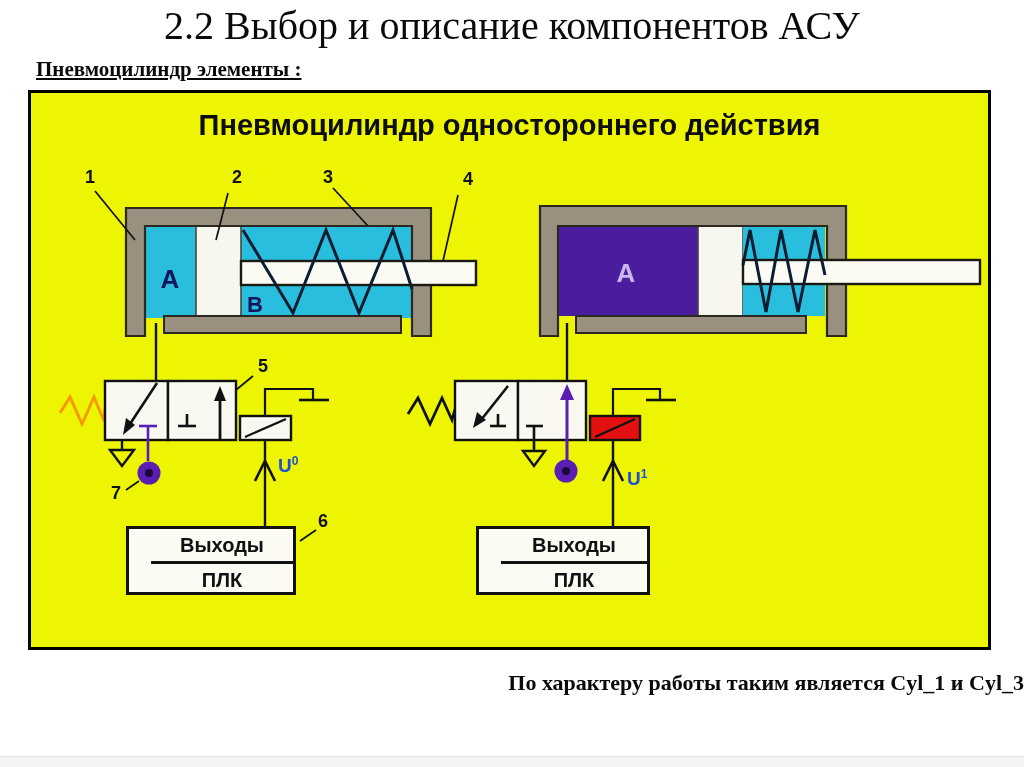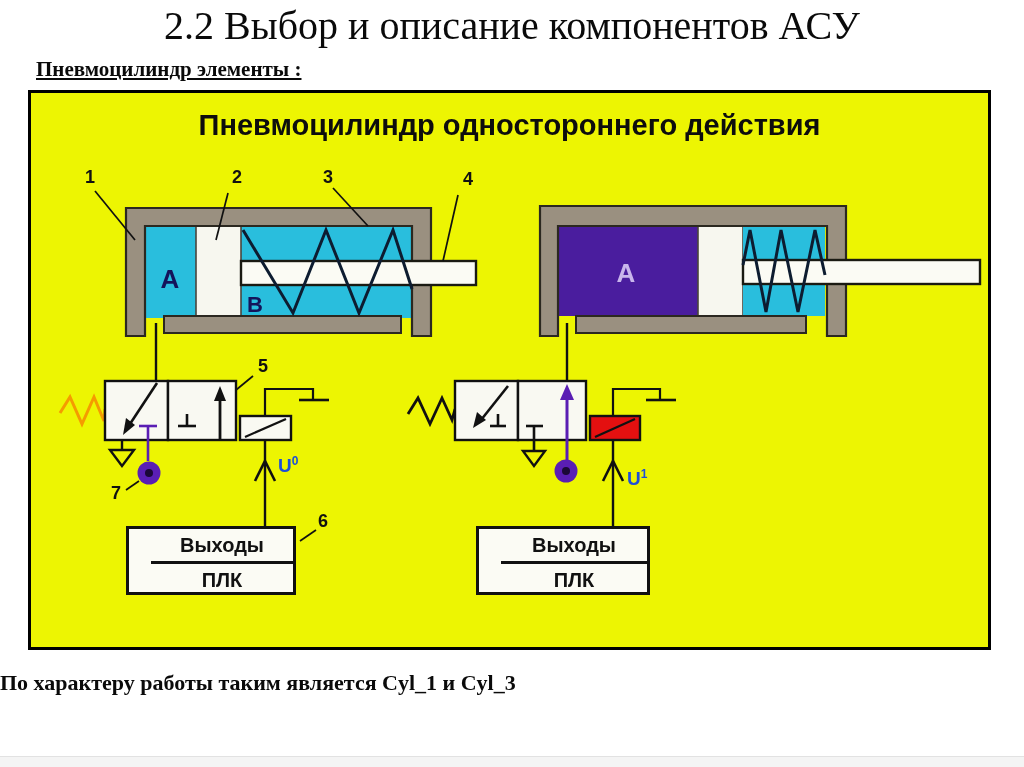--- a/index.html
+++ b/index.html
@@ -35,21 +35,21 @@
   .u-label sup{font-size:12px;}
   .plc-box{
     position:absolute;background:#fbfbf4;border:3px solid #111;box-sizing:border-box;
   }
   .plc-row{
     height:32px;line-height:32px;text-align:center;
     font-size:20px;font-weight:bold;color:#111;margin-left:22px;
   }
   .plc-row.top{border-bottom:3px solid #111;}
   .caption{
-    position:absolute;top:670px;left:0;width:1024px;text-align:left;
+    position:absolute;top:670px;left:0;width:1024px;text-align:right;
     font-family:"Liberation Serif",serif;font-size:22px;font-weight:bold;color:#0a0a0a;
     white-space:nowrap;
   }
   .bottom-bar{
     position:absolute;left:0;top:756px;width:1024px;height:11px;
     background:#f4f4f4;border-top:1px solid #e2e2e2;
   }
 </style>
 </head>
 <body>

